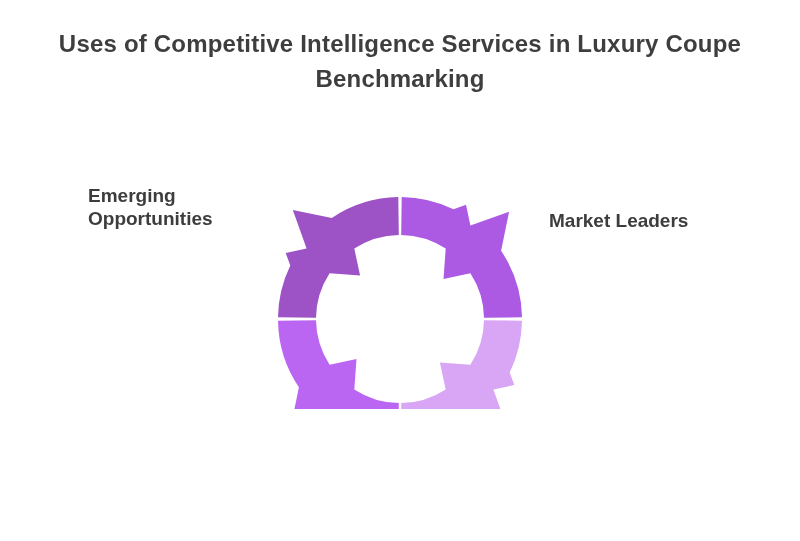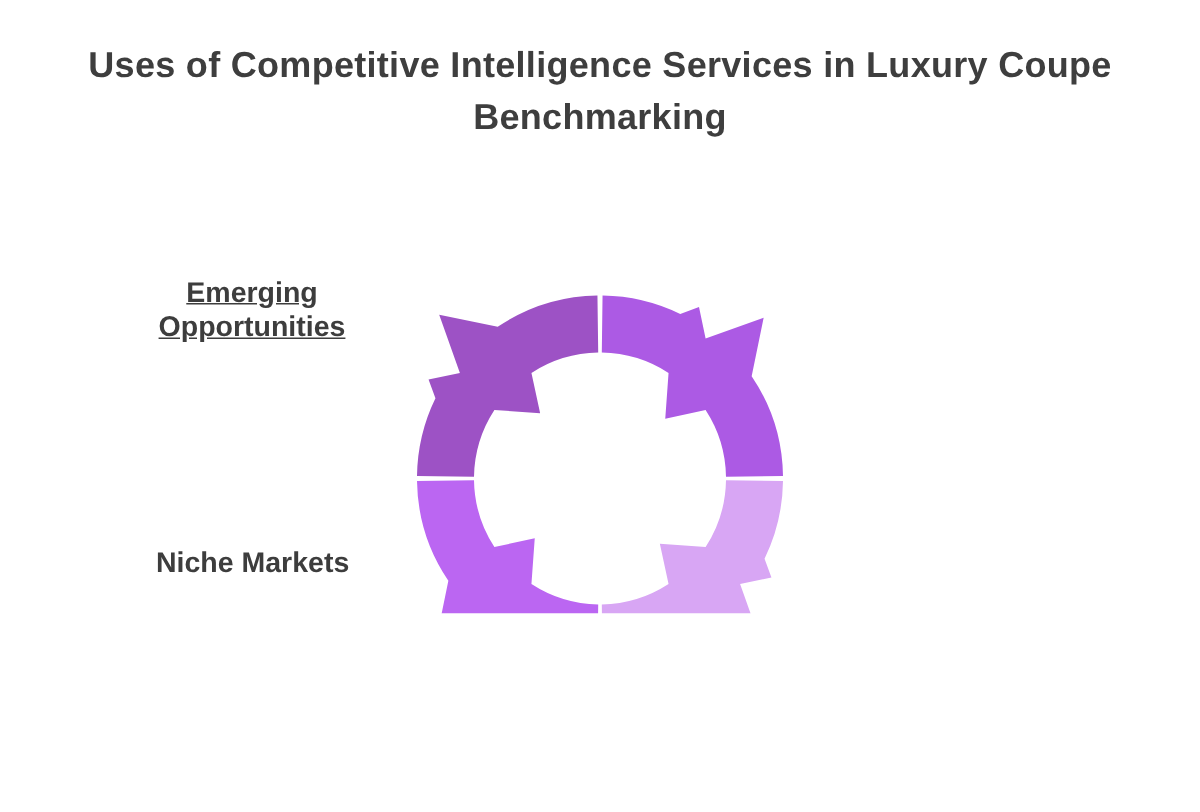--- a/index.html
+++ b/index.html
@@ -25,22 +25,21 @@
     font-size:19px;
     font-weight:bold;
     color:#3d3d3d;
     line-height:23px;
     white-space:nowrap;
   }
   .seg-label.wrap{white-space:normal;}
   .label-top-left{
     top:184px; right:552px;
     width:160px;
-    text-align:center;
-    text-decoration:underline;
+    text-align:left;
   }
   .label-top-right{ top:209px; left:549px; }
   .label-bottom-left{ top:364px; left:104px; }
   .label-bottom-right{ top:364px; left:551px; }
   .diagram-wrap{
     position:absolute;
     left:240px; top:159px;
     width:320px; height:320px;
   }
   .footer{
@@ -79,22 +78,22 @@
       </defs>
       <use href="#segArrow" fill="#ac5ae4"></use>
       <use href="#segArrow" transform="rotate(90)" fill="#d8a6f4"></use>
       <use href="#segArrow" transform="rotate(180)" fill="#bb66f2"></use>
       <use href="#segArrow" transform="rotate(270)" fill="#9d52c5"></use>
     </svg>
   </div>
 
   <div class="seg-label wrap label-top-left">Emerging Opportunities</div>
 
+  <div class="seg-label label-top-right">Market Leaders</div>
 
-  <div class="seg-label label-bottom-left">Niche Markets</div>
 
 
   <div class="footer">
     <svg width="36" height="42" viewBox="0 0 38 42">
       <path d="M 5 37 C 1 22 4 7 10 6 C 16 5 13 26 18 31 C 23 36 24 28 25 16 C 26 6 29 4 33 7 C 35 9 34 13 33 16" fill="none" stroke="#b0a9d6" stroke-width="1.3" stroke-linecap="round"></path>
       <path d="M 7 38 C 3 23 5 8 11 7 C 17 6 14 27 19 32 C 24 37 25 27 26 15 C 27 5 30 4 34 8" fill="none" stroke="#4a3fb5" stroke-width="1.4" stroke-linecap="round"></path>
       <path d="M 6 36 C 2 21 5 6 11 5 C 17 4 14 25 19 30 C 24 35 25 26 26 14 C 27 4 30 3 34 6" fill="none" stroke="#8f2ba8" stroke-width="1.6" stroke-linecap="round"></path>
     </svg>
   </div>
 

